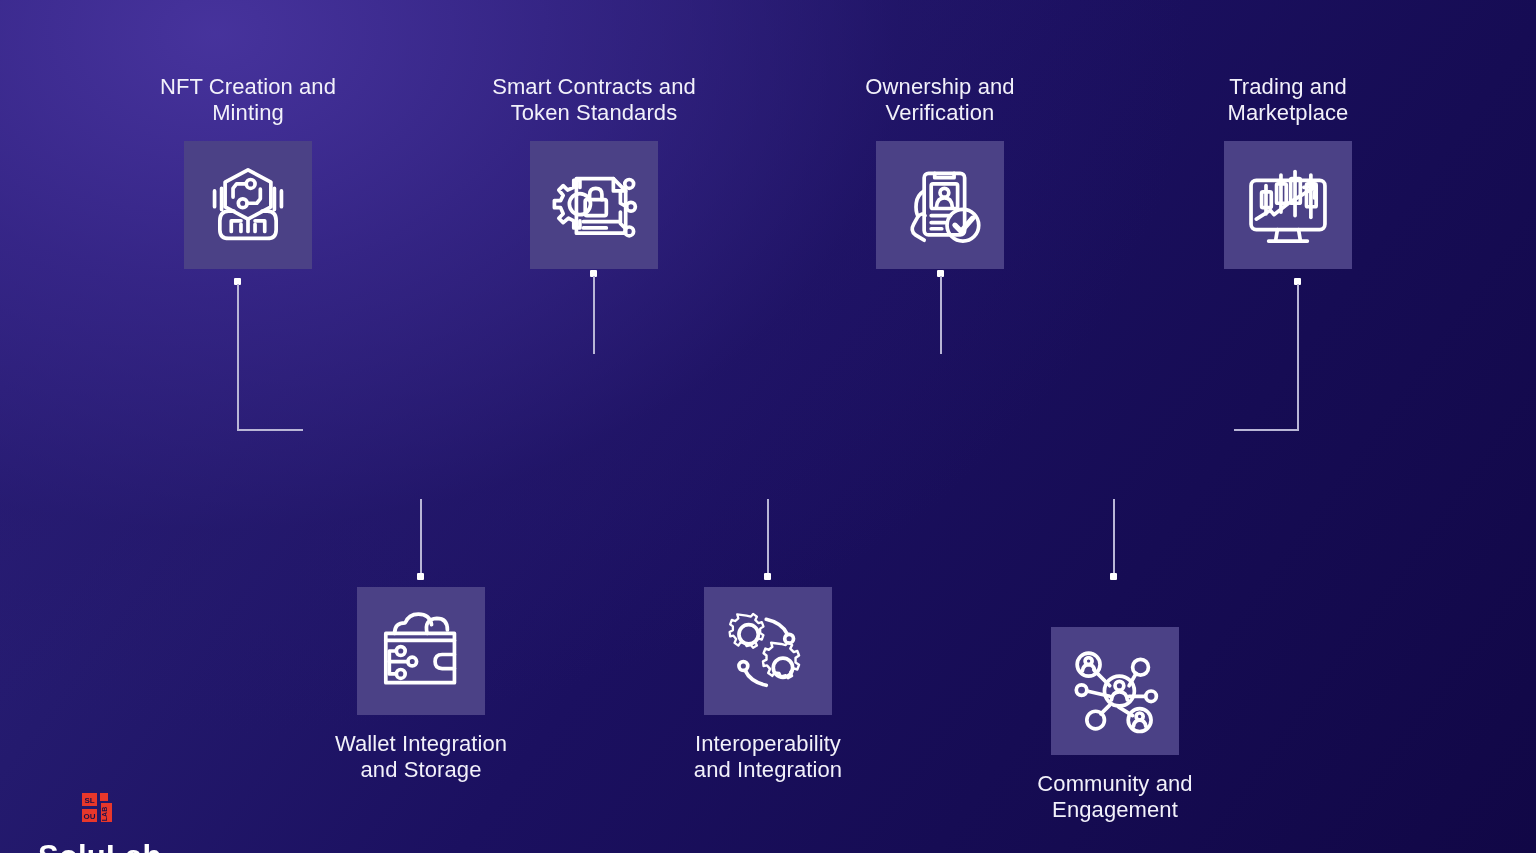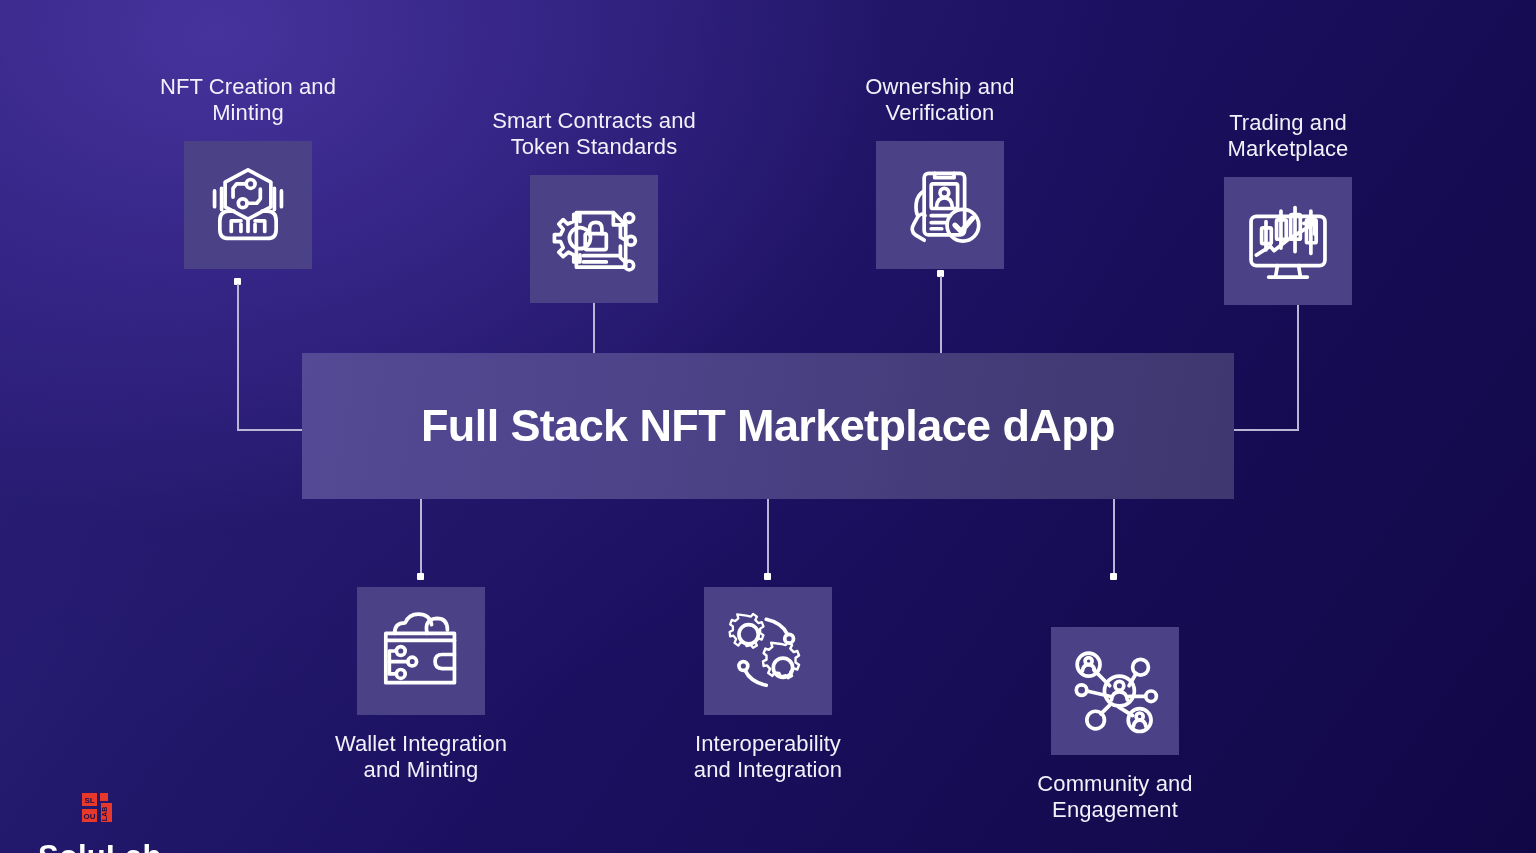--- a/index.html
+++ b/index.html
@@ -195,21 +195,21 @@
 
           <path class="ico" d="M31 80 L31 68 L42 68"></path>
           <path class="ico" d="M69 80 L69 68 L58 68"></path>
           <path class="ico" d="M50 66 L50 80"></path>
           <path class="ico" d="M42 72 L42 80 M58 72 L58 80"></path>
         </svg>
       </span>
     </div>
   </div>
 
-  <div class="node top" style="left:444px; top:74px;margin-top:34px;">
+  <div class="node top" style="left:444px; top:74px;">
     <div class="node-label">Smart Contracts and
 Token Standards</div>
     <div class="icon-tile">
       <span>
         <svg viewBox="0 0 100 100">
 
           <path class="ico" d="M34 30 L34 22 L27 22 L27 30 L20 33 L15 28 L10 33 L15 39 L12 45 L5 45 L5 53 L12 53 L15 60 L10 65 L15 70 L21 65 L27 68 L27 76 L34 76 L34 68"></path>
           <circle class="ico" cx="34" cy="49" r="12"></circle>
 
           <path class="ico" d="M30 20 L72 20 L86 34 L86 82 L30 82 Z"></path>
@@ -249,21 +249,21 @@
           <path class="ico" d="M32 34 Q24 39 23 48 Q22 57 25 63 L20 72 Q16 79 22 84 L32 90"></path>
           <path class="ico" d="M25 63 Q30 58 33 62"></path>
 
           <circle class="ico" cx="76" cy="73" r="18"></circle>
           <path class="ico" style="stroke-width:6" d="M67 73 L74 80 L87 65"></path>
         </svg>
       </span>
     </div>
   </div>
 
-  <div class="node top" style="left:1138px; top:74px;margin-top:36px;">
+  <div class="node top" style="left:1138px; top:74px;">
     <div class="node-label">Trading and
 Marketplace</div>
     <div class="icon-tile">
       <span>
         <svg viewBox="0 0 100 100">
 
           <rect class="ico" x="8" y="22" width="84" height="56" rx="6"></rect>
           <path class="ico" d="M38 78 L36 90 M62 78 L64 90"></path>
           <path class="ico" d="M28 91 L72 91"></path>
 
@@ -276,23 +276,20 @@
           <path class="ico" d="M76 16 L76 64"></path>
           <rect class="ico" x="71" y="26" width="11" height="26" rx="1.5"></rect>
 
           <path class="ico" d="M14 66 L30 56 L34 61 L52 47 L80 30"></path>
           <path class="ico" d="M68 30 L81 29 L80 42"></path>
         </svg>
       </span>
     </div>
   </div>
 
-  <div id="center-box">
-    <div id="center-title">Full Stack NFT Marketplace dApp</div>
-  </div>
 
   <div class="node bottom" style="left:271px; top:587px;">
     <div class="icon-tile">
       <span>
         <svg viewBox="0 0 100 100">
 
           <path class="ico" d="M20 30 Q20 18 32 18 Q36 8 47 8 Q60 8 62 20"></path>
           <path class="ico" d="M57 30 Q53 14 68 13 Q80 13 80 26"></path>
 
           <path class="ico" d="M10 30 L88 30 L88 86 L10 86 Z"></path>
@@ -302,21 +299,21 @@
 
           <circle class="ico" cx="27" cy="50" r="5"></circle>
           <circle class="ico" cx="40" cy="62" r="5"></circle>
           <circle class="ico" cx="27" cy="76" r="5"></circle>
           <path class="ico" d="M22 50 L14 50 M14 50 L14 76 L22 76"></path>
           <path class="ico" d="M35 62 L14 62"></path>
         </svg>
       </span>
     </div>
     <div class="node-label">Wallet Integration
-and Minting</div>
+and Storage</div>
   </div>
 
   <div class="node bottom" style="left:618px; top:587px;">
     <div class="icon-tile">
       <span>
         <svg viewBox="0 0 100 100">
 
           <path class="ico" d="M30 6 L38 8 L42 3 L49 8 L46 14 L52 20 L58 18 L61 26 L55 30 L55 38 L61 42 L58 50 L52 48 L46 54 L49 61 L42 65 L38 60 L30 62 L27 56 L19 55 L15 61 L8 56 L11 49 L6 43 L0 44 L-1 36 L5 33 L5 26 L0 22 L3 14 L9 16 L15 11 L13 4 Z" transform="translate(7,6) scale(0.62)"></path>
           <circle class="ico" cx="28" cy="31" r="11"></circle>
 

